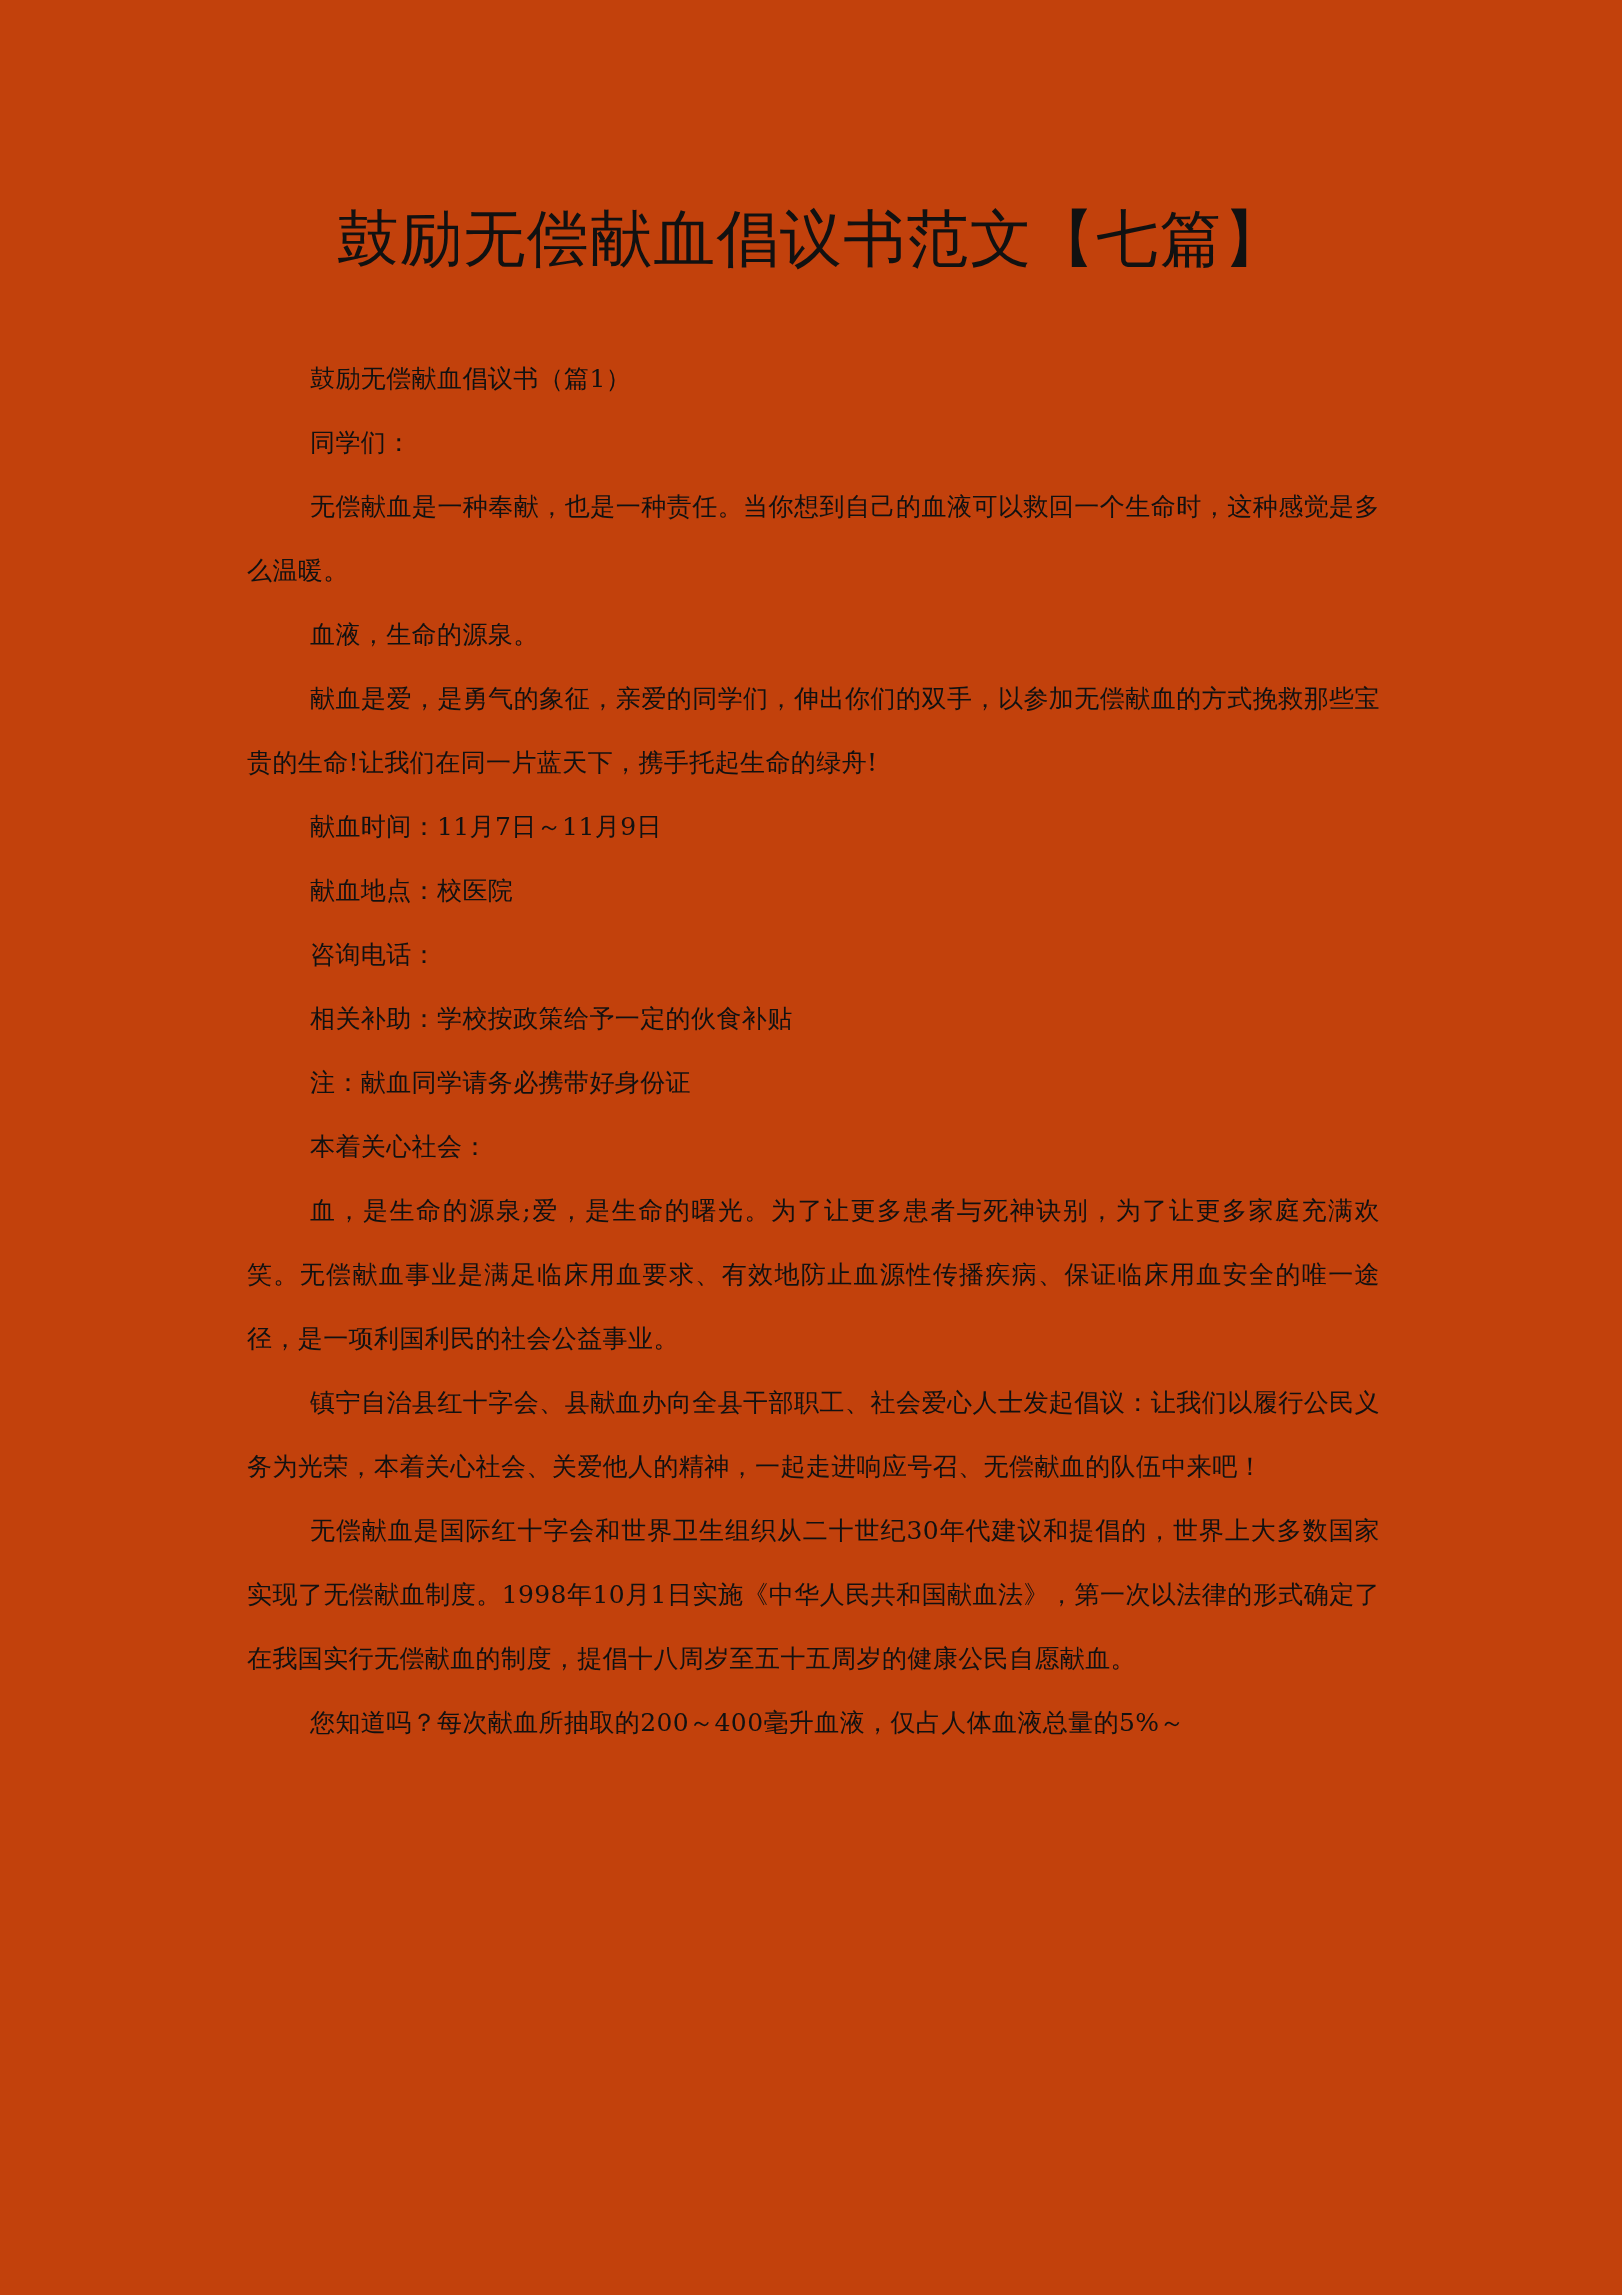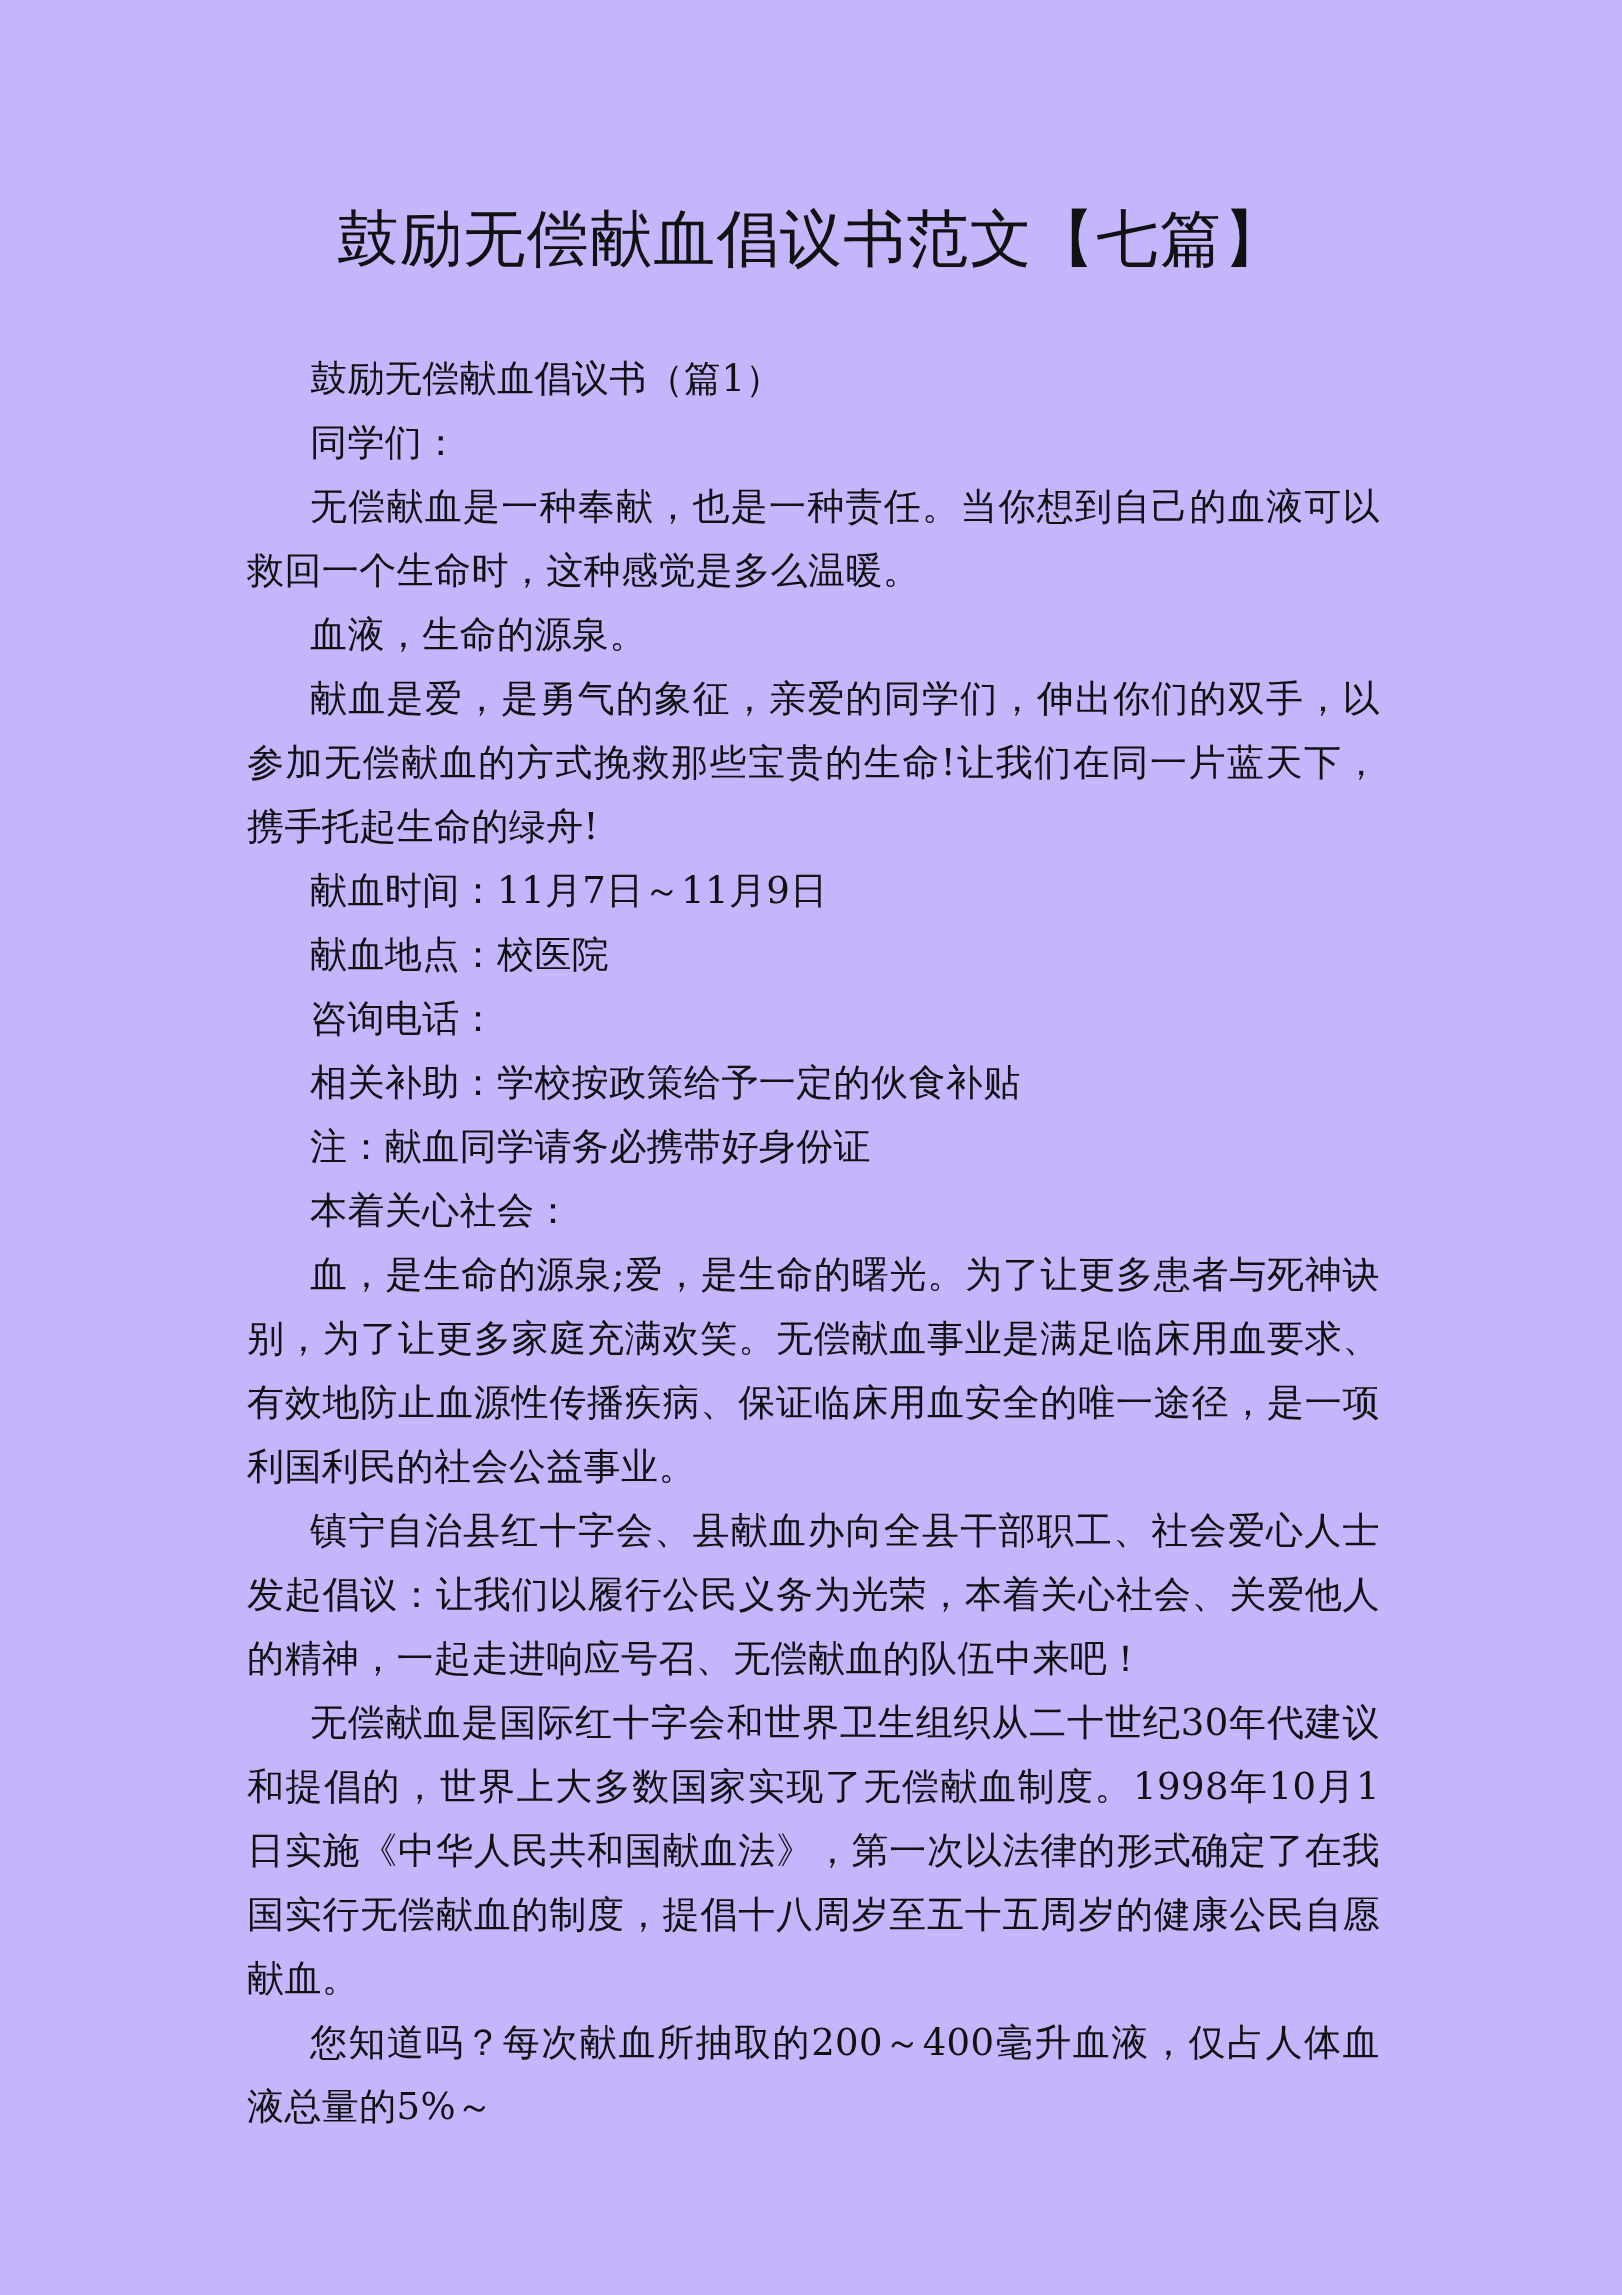--- a/index.html
+++ b/index.html
@@ -13,40 +13,40 @@
       position: relative;
       overflow: hidden;
       font-family: "DejaVu Serif", "Liberation Serif", serif;
       color: #111111;
     }
     .page {
       position: absolute;
       left: 0; top: 0;
       width: 1623px;
       height: 2295px;
-      background: #c4b5fd;
+      background: #c2410c;
     }
     .doc-title {
       position: absolute;
       left: 0;
       top: 196px;
       width: 1623px;
       text-align: center;
       font-size: 62px;
       line-height: 85px;
       font-weight: normal;
       letter-spacing: 1.3px;
       margin: 0;
     }
     .body-text {
       position: absolute;
       left: 247px;
       top: 347px;
       width: 1133px;
-      font-size: 37px;
+      font-size: 25px;
       line-height: 64px;
       letter-spacing: 0.4px;
     }
     .body-text p {
       margin: 0;
       text-indent: 63px;
       text-align: justify;
       text-align-last: left;
       word-break: break-all;
     }

